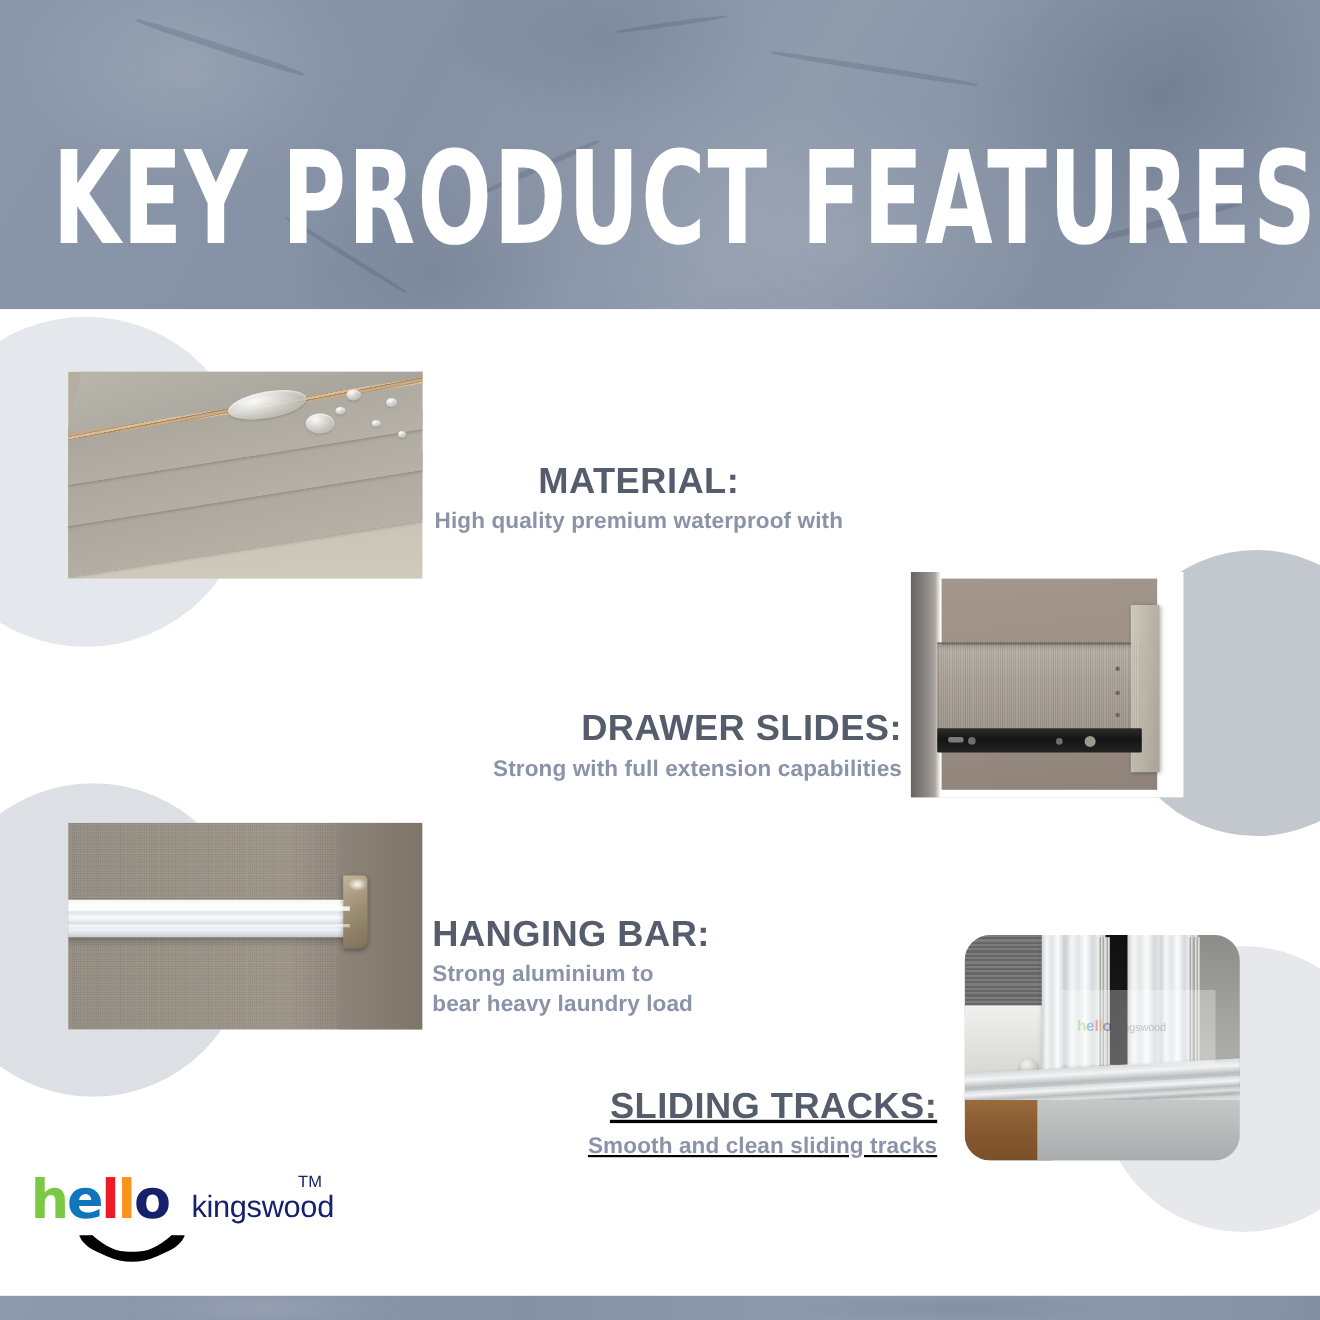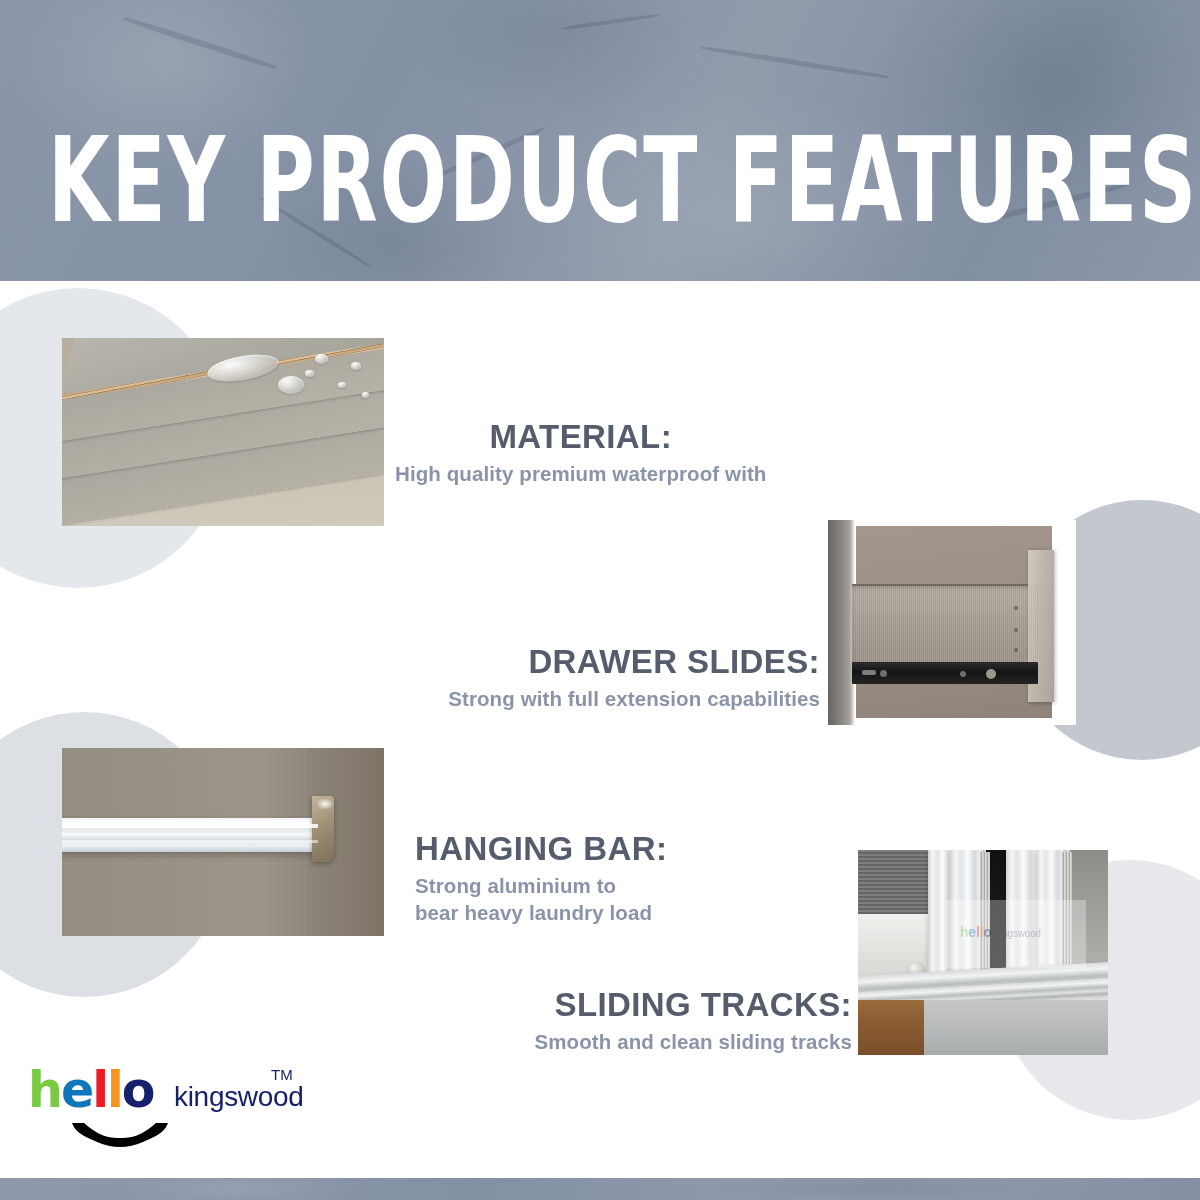--- a/index.html
+++ b/index.html
@@ -184,21 +184,21 @@
     background: linear-gradient(150deg, #c2b49a 0%, #9d8e74 48%, #7e7159 100%);
     box-shadow: 0 2px 5px rgba(0,0,0,0.3);
   }
   .hb-glint {
     position: absolute;
     background: radial-gradient(ellipse at center, rgba(255,255,255,0.95), rgba(255,255,255,0) 70%);
     border-radius: 50%;
   }
 
   
-  .photo-sliding { left: 858px; top: 850px; width: 250px; height: 205px; }
+  .photo-sliding { left: 877px; top: 850px; width: 250px; height: 205px; border-radius: 23px; }
   .st-bg { position: absolute; inset: 0; background: #dcdcdc; }
   .st-backpanel {
     position: absolute;
     background: linear-gradient(180deg, #6d6d6d 0%, #8a8a8a 40%, #9d9d9d 100%);
   }
   .st-darkgap {
     position: absolute;
     background: linear-gradient(180deg, #111 0%, #1d1d1d 100%);
   }
   .st-door {
@@ -268,22 +268,22 @@
     font-weight: 700;
     font-size: 20.5px;
     letter-spacing: 0.1px;
     line-height: 1.30;
     margin: 4px 0 0 0;
   }
   .feat-body .ln { display: block; white-space: nowrap; }
 
   .text-material { left: 395px; top: 418px;  text-align: center; }
   .text-drawer   { left: 322px; top: 643px;  width: 498px; text-align: right; }
-  .text-hanging  { left: 415px; top: 830px;  text-align: left; }
-  .text-sliding  { left: 402px; top: 986px;  width: 450px; text-align: right; }
+  .text-hanging  { left: 393px; top: 830px;  text-align: left; }
+  .text-sliding  { left: 402px; top: 986px;  width: 450px; text-align: right; text-decoration: underline; }
 
   
   .logo-wrap {
     position: absolute;
     left: 28px;
     top: 1066px;
     z-index: 6;
     width: 300px;
     height: 96px;
   }

